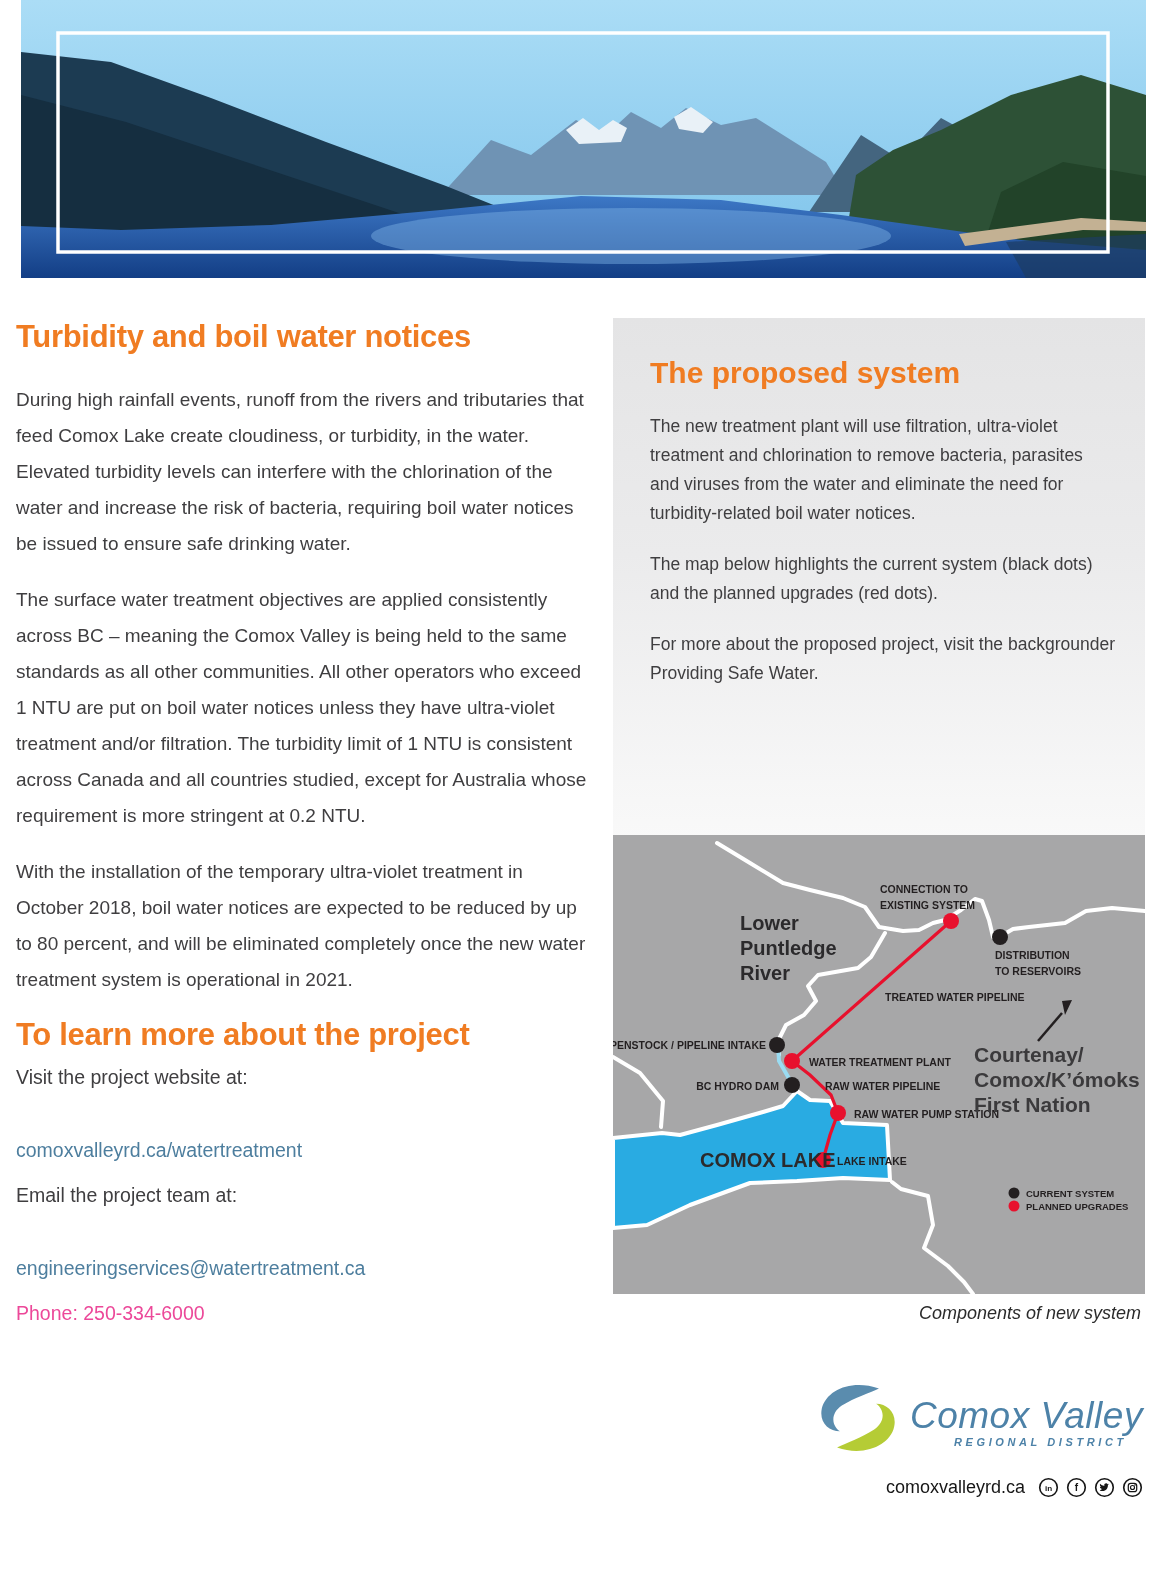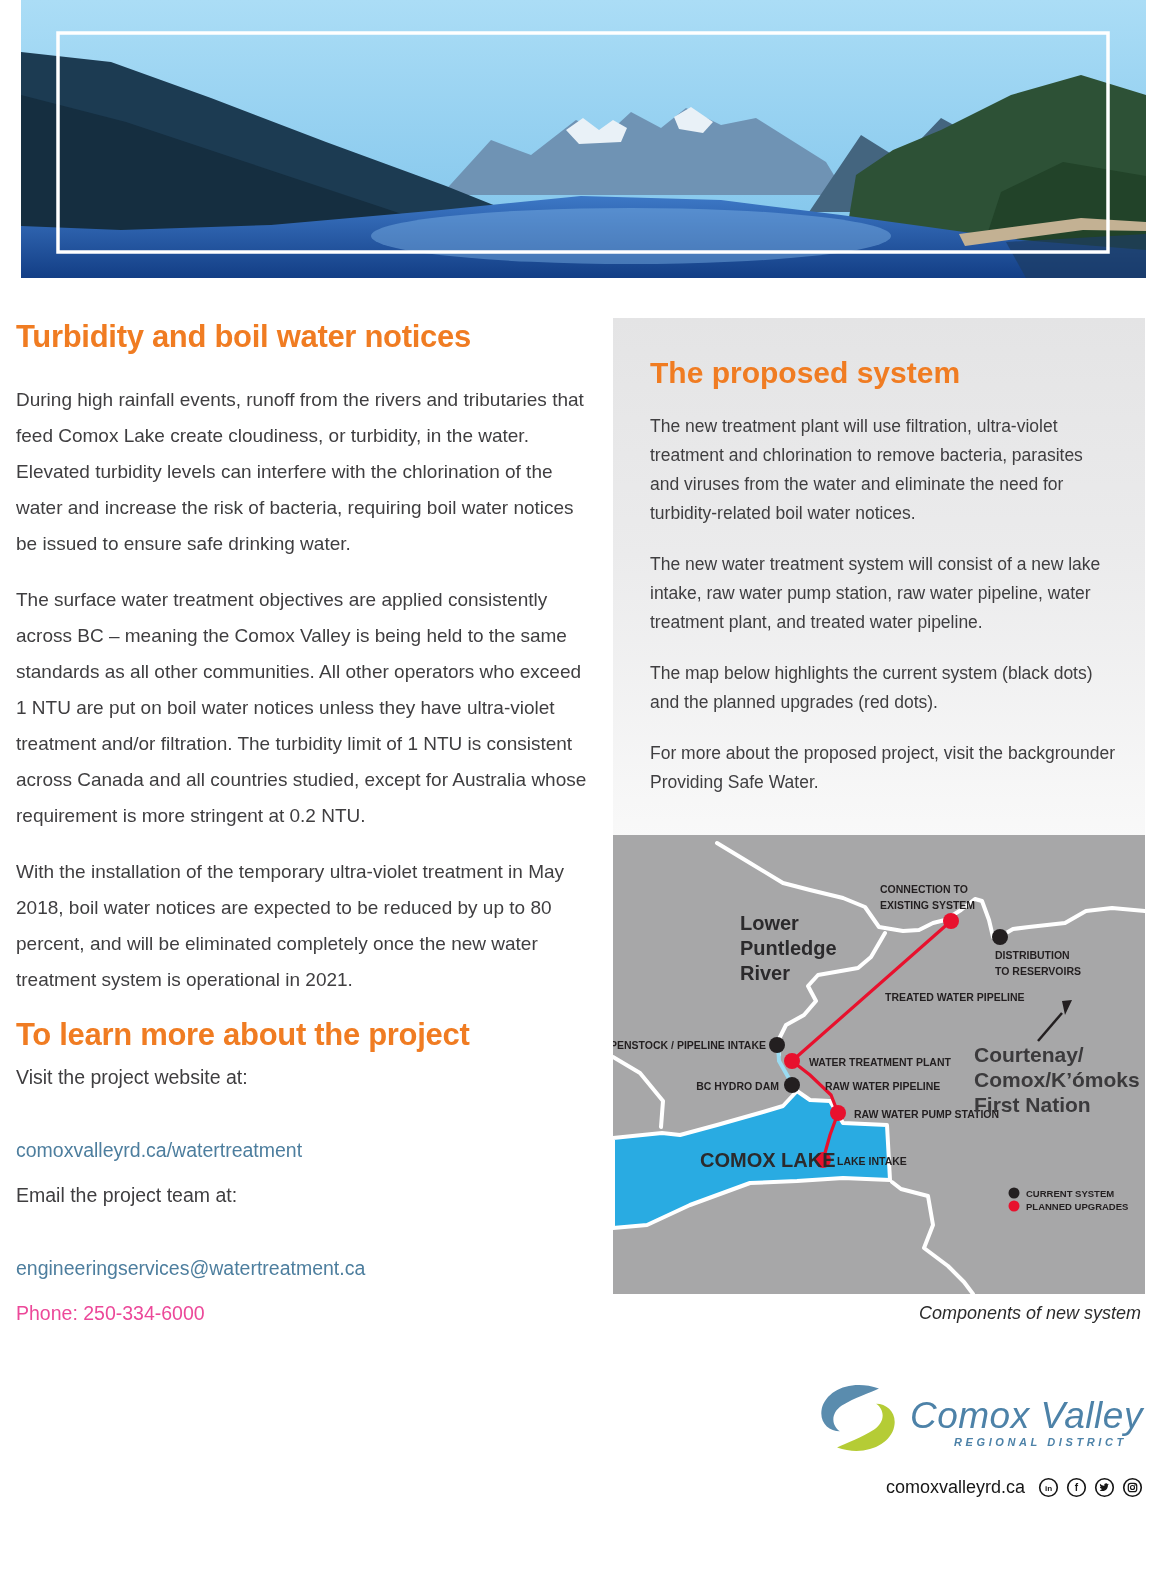--- a/index.html
+++ b/index.html
@@ -90,42 +90,41 @@
     <polygon points="985,242 1125,234 1125,278 1005,278" fill="#1d3c63" opacity="0.7"></polygon>
 
     <rect x="37" y="33" width="1050" height="219" fill="none" stroke="#ffffff" stroke-width="3.5"></rect>
   </svg>
 </div>
 
 <div class="left-col">
   <h1 class="h-orange h1">Turbidity and boil water notices</h1>
   <p class="body">During high rainfall events, runoff from the rivers and tributaries that feed Comox Lake create cloudiness, or turbidity, in the water. Elevated turbidity levels can interfere with the chlorination of the water and increase the risk of bacteria, requiring boil water notices be issued to ensure safe drinking water.</p>
   <p class="body">The surface water treatment objectives are applied consistently across BC – meaning the Comox Valley is being held to the same standards as all other communities. All other operators who exceed 1 NTU are put on boil water notices unless they have ultra-violet treatment and/or filtration. The turbidity limit of 1 NTU is consistent across Canada and all countries studied, except for Australia whose requirement is more stringent at 0.2 NTU.</p>
-  <p class="body">With the installation of the temporary ultra-violet treatment in May 2018, boil water notices are expected to be reduced by up to 80 percent, and will be eliminated completely once the new water treatment system is operational in 2021.</p>
+  <p class="body">With the installation of the temporary ultra-violet treatment in October 2018, boil water notices are expected to be reduced by up to 80 percent, and will be eliminated completely once the new water treatment system is operational in 2021.</p>
 
   <h2 class="h-orange h2">To learn more about the project</h2>
 
   <div class="contact-group">
     <div class="contact-label">Visit the project website at:</div>
     <a class="contact-link" href="#">comoxvalleyrd.ca/watertreatment</a>
   </div>
 
   <div class="contact-group">
     <div class="contact-label">Email the project team at:</div>
     <a class="contact-link" href="#">engineeringservices@watertreatment.ca</a>
   </div>
 
   <div class="phone">Phone: 250-334-6000</div>
 </div>
 
 <div class="panel">
   <div class="panel-inner">
     <h2 class="panel-h">The proposed system</h2>
     <p>The new treatment plant will use filtration, ultra-violet treatment and chlorination to remove bacteria, parasites and viruses from the water and eliminate the need for turbidity-related boil water notices.</p>
-    <p>The new water treatment system will consist of a new lake intake, raw water pump station, raw water pipeline, water treatment plant, and treated water pipeline.</p>
     <p>The map below highlights the current system (black dots) and the planned upgrades (red dots).</p>
     <p>For more about the proposed project, visit the backgrounder Providing Safe Water.</p>
   </div>
 </div>
 
 <div class="map">
   <svg width="532" height="459" viewBox="0 0 532 459">
     <rect x="0" y="0" width="532" height="459" fill="#a7a7a8"></rect>
 
     <polyline points="104,8 137,28 170,48 197,55 230,63 252,72 266,92 290,96 306,95 320,88 332,85 348,75 362,64 369,66 376,85 380,102 388,101 400,94 416,92 452,88 473,76 499,73 532,76" fill="none" stroke="#ffffff" stroke-width="4" stroke-linejoin="round" stroke-linecap="round"></polyline>

